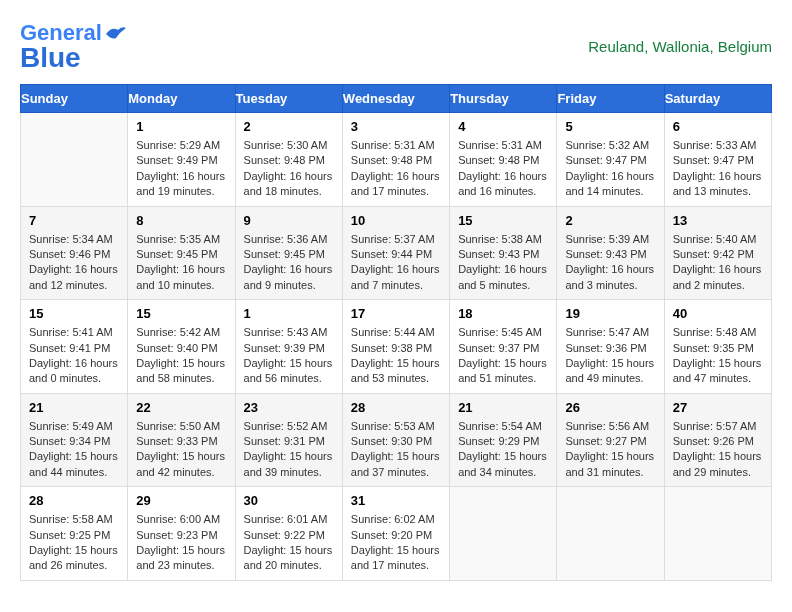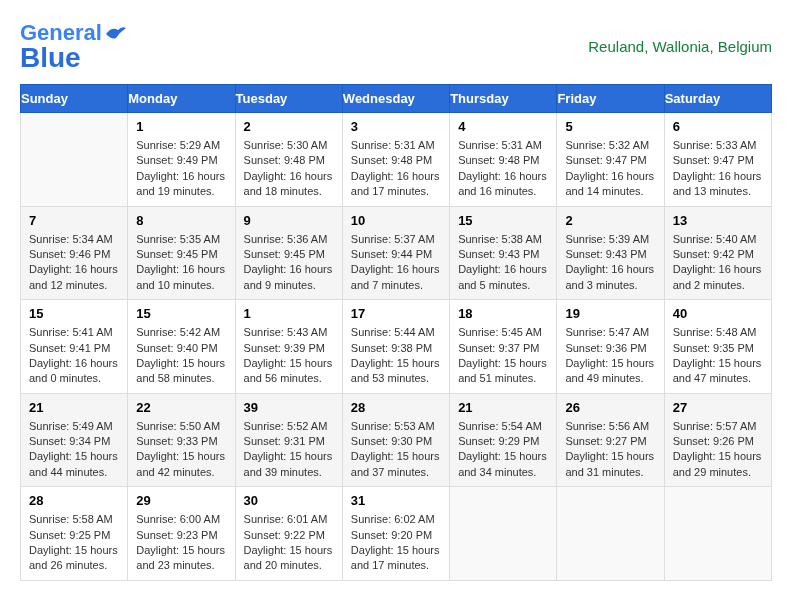--- a/index.html
+++ b/index.html
@@ -202,21 +202,21 @@
       <tr>
         <td>
           <span class="day-num">21</span>
           <div class="day-info">Sunrise: 5:49 AM<br>Sunset: 9:34 PM<br>Daylight: 15 hours and 44 minutes.</div>
         </td>
         <td>
           <span class="day-num">22</span>
           <div class="day-info">Sunrise: 5:50 AM<br>Sunset: 9:33 PM<br>Daylight: 15 hours and 42 minutes.</div>
         </td>
         <td>
-          <span class="day-num">39</span>
+          <span class="day-num">23</span>
           <div class="day-info">Sunrise: 5:52 AM<br>Sunset: 9:31 PM<br>Daylight: 15 hours and 39 minutes.</div>
         </td>
         <td>
           <span class="day-num">28</span>
           <div class="day-info">Sunrise: 5:53 AM<br>Sunset: 9:30 PM<br>Daylight: 15 hours and 37 minutes.</div>
         </td>
         <td>
           <span class="day-num">21</span>
           <div class="day-info">Sunrise: 5:54 AM<br>Sunset: 9:29 PM<br>Daylight: 15 hours and 34 minutes.</div>
         </td>

